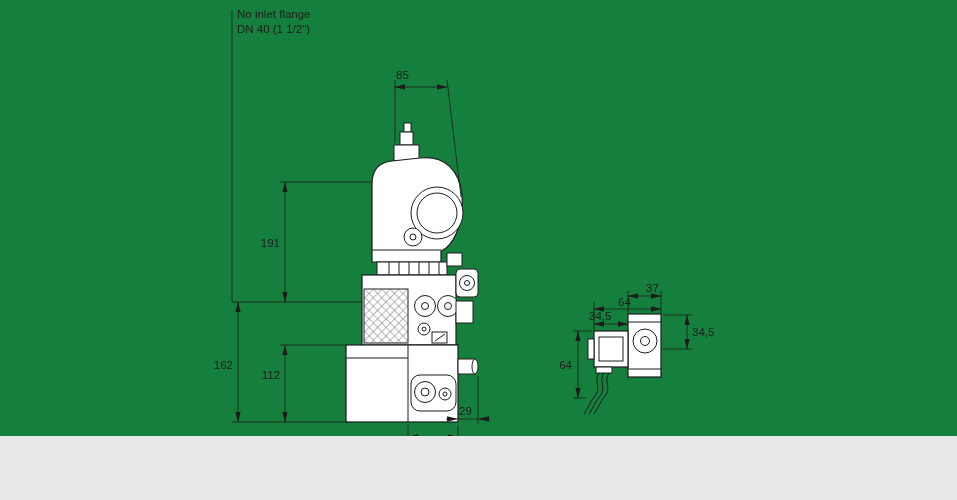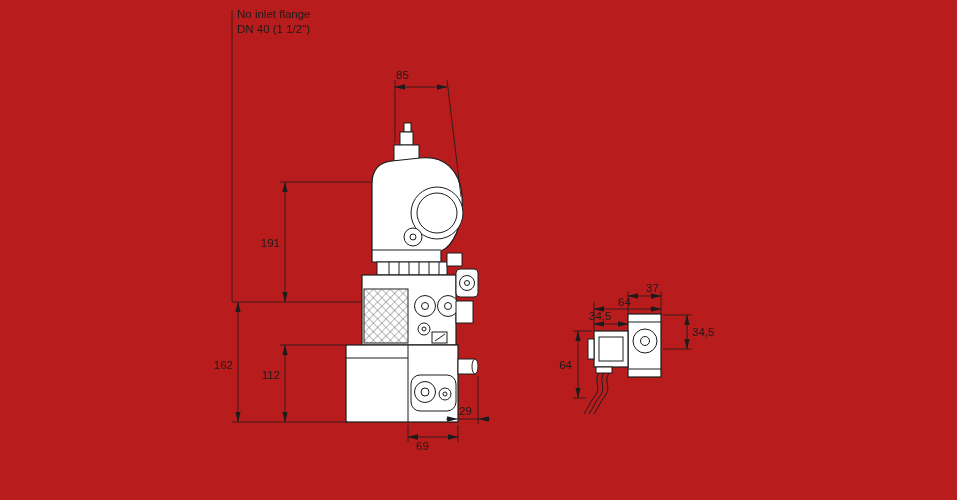--- a/index.html
+++ b/index.html
@@ -1,16 +1,16 @@
 <!DOCTYPE html>
 <html><head>
 <meta charset="utf-8">
 <style>
   html,body{margin:0;padding:0;background:#e9e9e9;}
-  .stage{position:relative;width:957px;height:500px;background:#b91c1c;overflow:hidden;
+  .stage{position:relative;width:957px;height:436px;background:#15803d;overflow:hidden;
          font-family:"Liberation Sans",sans-serif;}
   svg{display:block;}
   text{font-family:"Liberation Sans",sans-serif;font-size:11.5px;fill:#1c1c1c;}
   .outline{fill:#ffffff;stroke:#1c1c1c;stroke-width:1.2;}
   .detail{fill:none;stroke:#1c1c1c;stroke-width:1;}
   .detail-f{fill:#ffffff;stroke:#1c1c1c;stroke-width:1;}
   .dim{fill:none;stroke:#1c1c1c;stroke-width:0.8;}
 </style>
 </head>
 <body>

